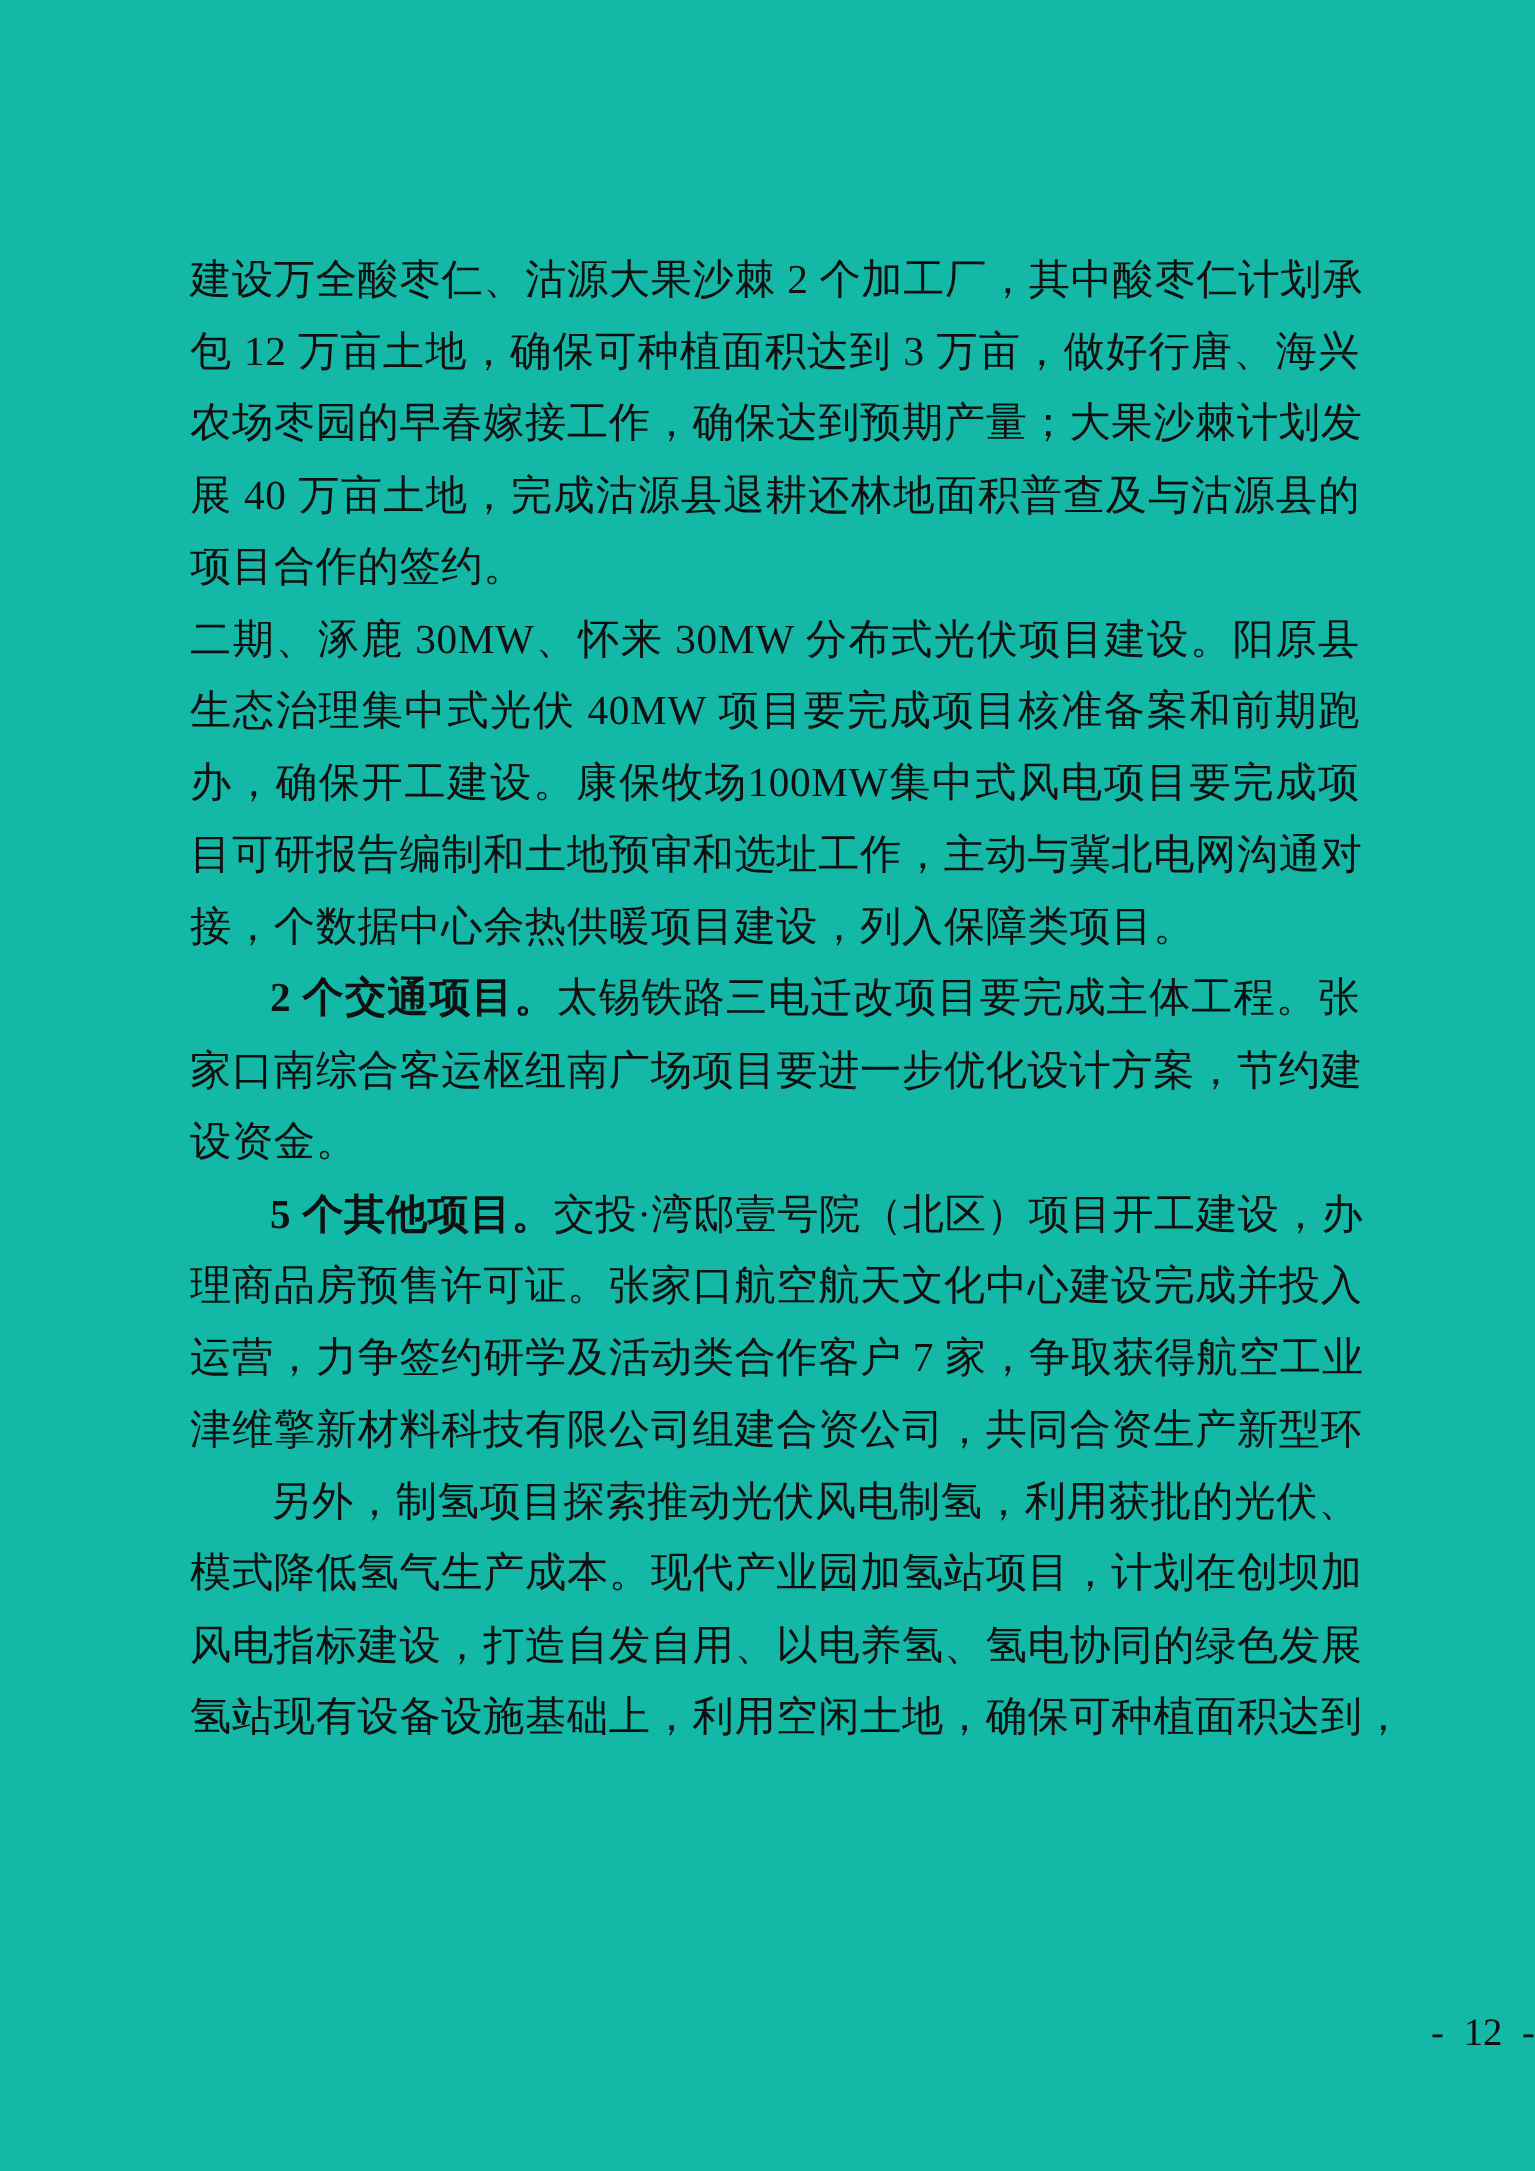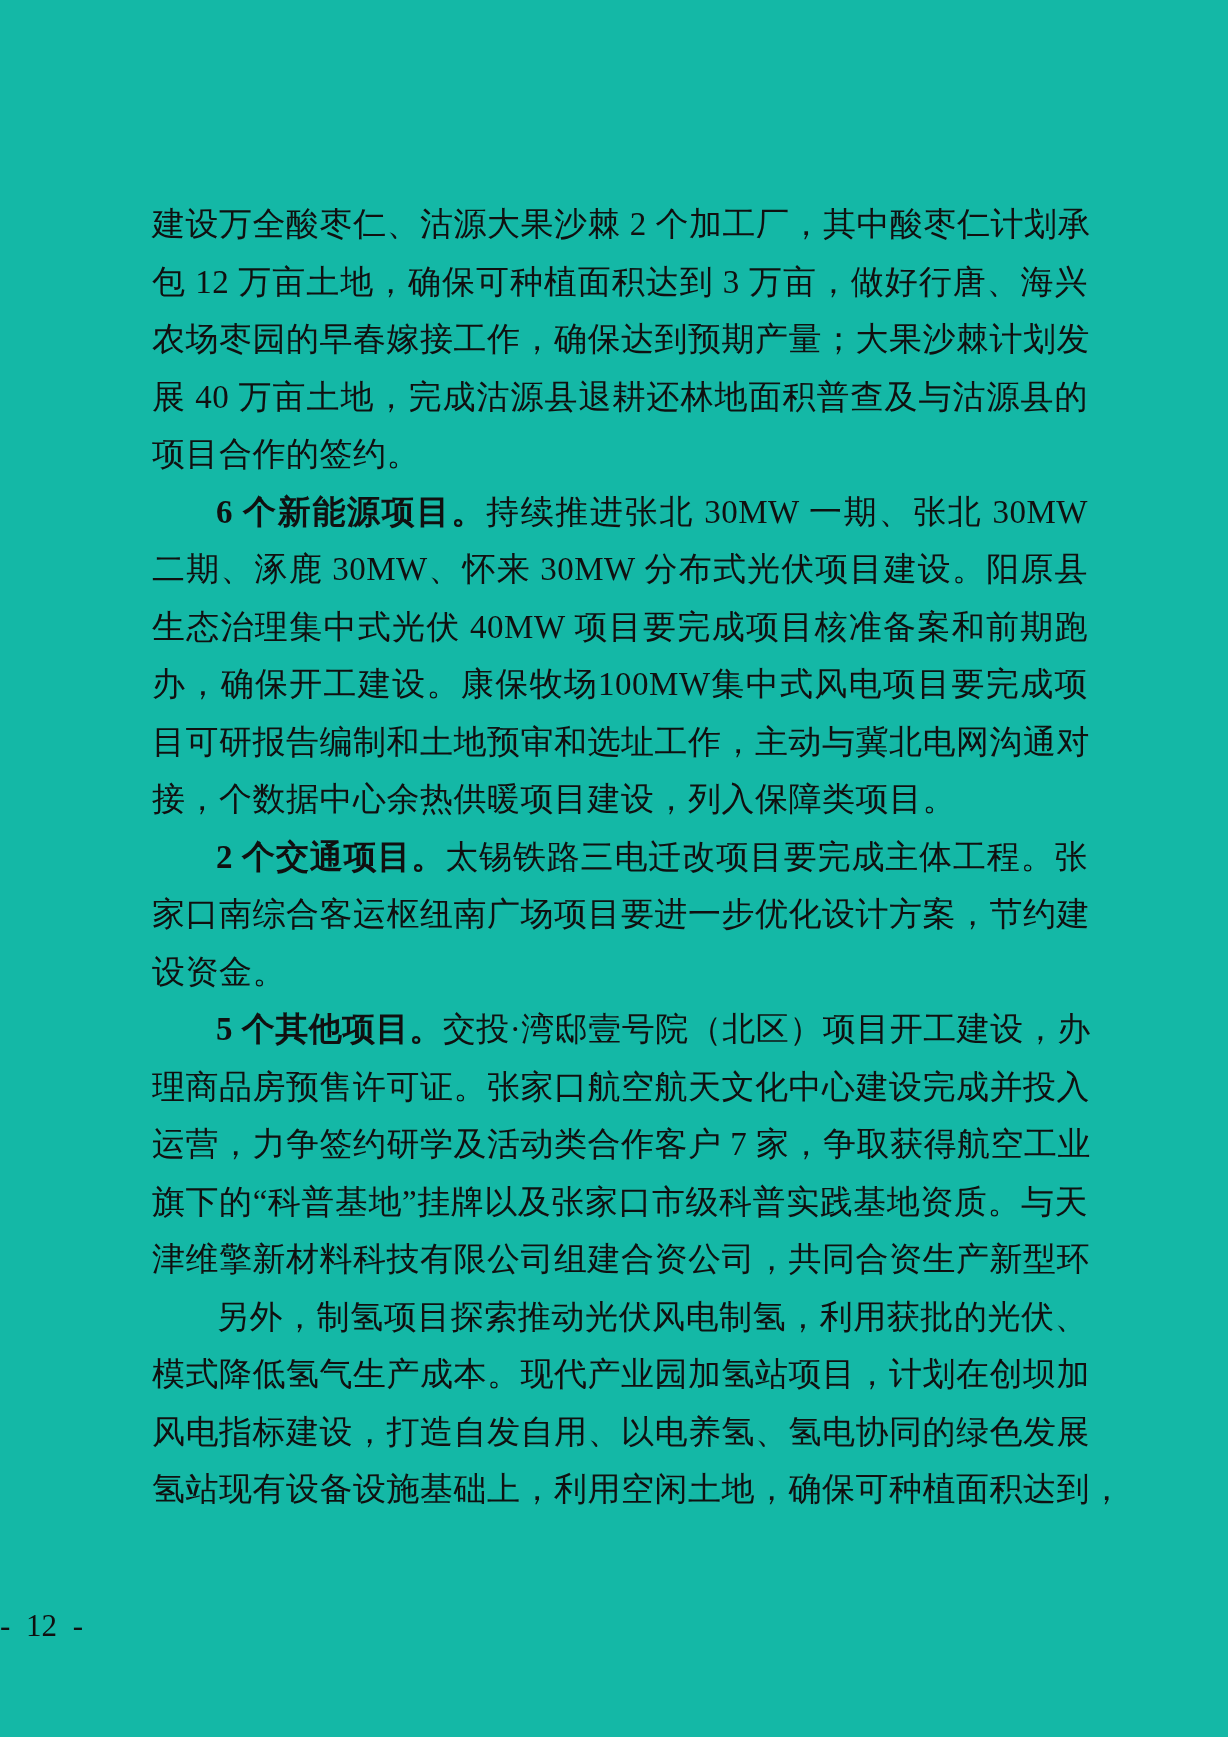--- a/index.html
+++ b/index.html
@@ -36,57 +36,55 @@
     -moz-text-align-last: justify;
   }
   .line.indent { padding-left: 64px; }
   .run { font-weight: 400; }
   .run.bold { font-weight: 700; }
   .footer-pagenum {
     position: absolute;
     top: 1606px;
     left: 0;
     width: 100%;
-    text-align: left;
+    text-align: right;
     font-size: 31px;
     line-height: 40px;
     color: #101010;
     word-spacing: 8px;
   }
 </style>
 </head>
 <body>
 
 <div class="page">
   <div class="content">
       <div class="paragraph">
         <div class="line fill"><span class="run">建设万全酸枣仁、沽源大果沙棘 2 个加工厂，其中酸枣仁计划承</span></div>
         <div class="line fill"><span class="run">包 12 万亩土地，确保可种植面积达到 3 万亩，做好行唐、海兴</span></div>
         <div class="line fill"><span class="run">农场枣园的早春嫁接工作，确保达到预期产量；大果沙棘计划发</span></div>
         <div class="line fill"><span class="run">展 40 万亩土地，完成沽源县退耕还林地面积普查及与沽源县的</span></div>
         <div class="line"><span class="run">项目合作的签约。</span></div>
       </div>
       <div class="paragraph">
-        <div class="line fill indent"><span class="run bold">6 个新能源项目。</span><span class="run">持续推进张北 30MW 一期、张北 30MW</span></div>
         <div class="line fill"><span class="run">二期、涿鹿 30MW、怀来 30MW 分布式光伏项目建设。阳原县</span></div>
         <div class="line fill"><span class="run">生态治理集中式光伏 40MW 项目要完成项目核准备案和前期跑</span></div>
         <div class="line fill"><span class="run">办，确保开工建设。康保牧场100MW集中式风电项目要完成项</span></div>
         <div class="line fill"><span class="run">目可研报告编制和土地预审和选址工作，主动与冀北电网沟通对</span></div>
         <div class="line"><span class="run">接，个数据中心余热供暖项目建设，列入保障类项目。</span></div>
       </div>
       <div class="paragraph">
         <div class="line fill indent"><span class="run bold">2 个交通项目。</span><span class="run">太锡铁路三电迁改项目要完成主体工程。张</span></div>
         <div class="line fill"><span class="run">家口南综合客运枢纽南广场项目要进一步优化设计方案，节约建</span></div>
         <div class="line"><span class="run">设资金。</span></div>
       </div>
       <div class="paragraph">
         <div class="line fill indent"><span class="run bold">5 个其他项目。</span><span class="run">交投·湾邸壹号院（北区）项目开工建设，办</span></div>
         <div class="line fill"><span class="run">理商品房预售许可证。张家口航空航天文化中心建设完成并投入</span></div>
         <div class="line fill"><span class="run">运营，力争签约研学及活动类合作客户 7 家，争取获得航空工业</span></div>
-        <div class="line fill"><span class="run">旗下的“科普基地”挂牌以及张家口市级科普实践基地资质。与天</span></div>
         <div class="line fill"><span class="run">津维擎新材料科技有限公司组建合资公司，共同合资生产新型环</span></div>
       </div>
       <div class="paragraph">
         <div class="line fill indent"><span class="run">另外，制氢项目探索推动光伏风电制氢，利用获批的光伏、</span></div>
         <div class="line fill"><span class="run">模式降低氢气生产成本。现代产业园加氢站项目，计划在创坝加</span></div>
         <div class="line fill"><span class="run">风电指标建设，打造自发自用、以电养氢、氢电协同的绿色发展</span></div>
         <div class="line fill"><span class="run">氢站现有设备设施基础上，利用空闲土地，确保可种植面积达到，</span></div>
       </div>
     </div>
   <div class="footer-pagenum">- 12 -</div>

